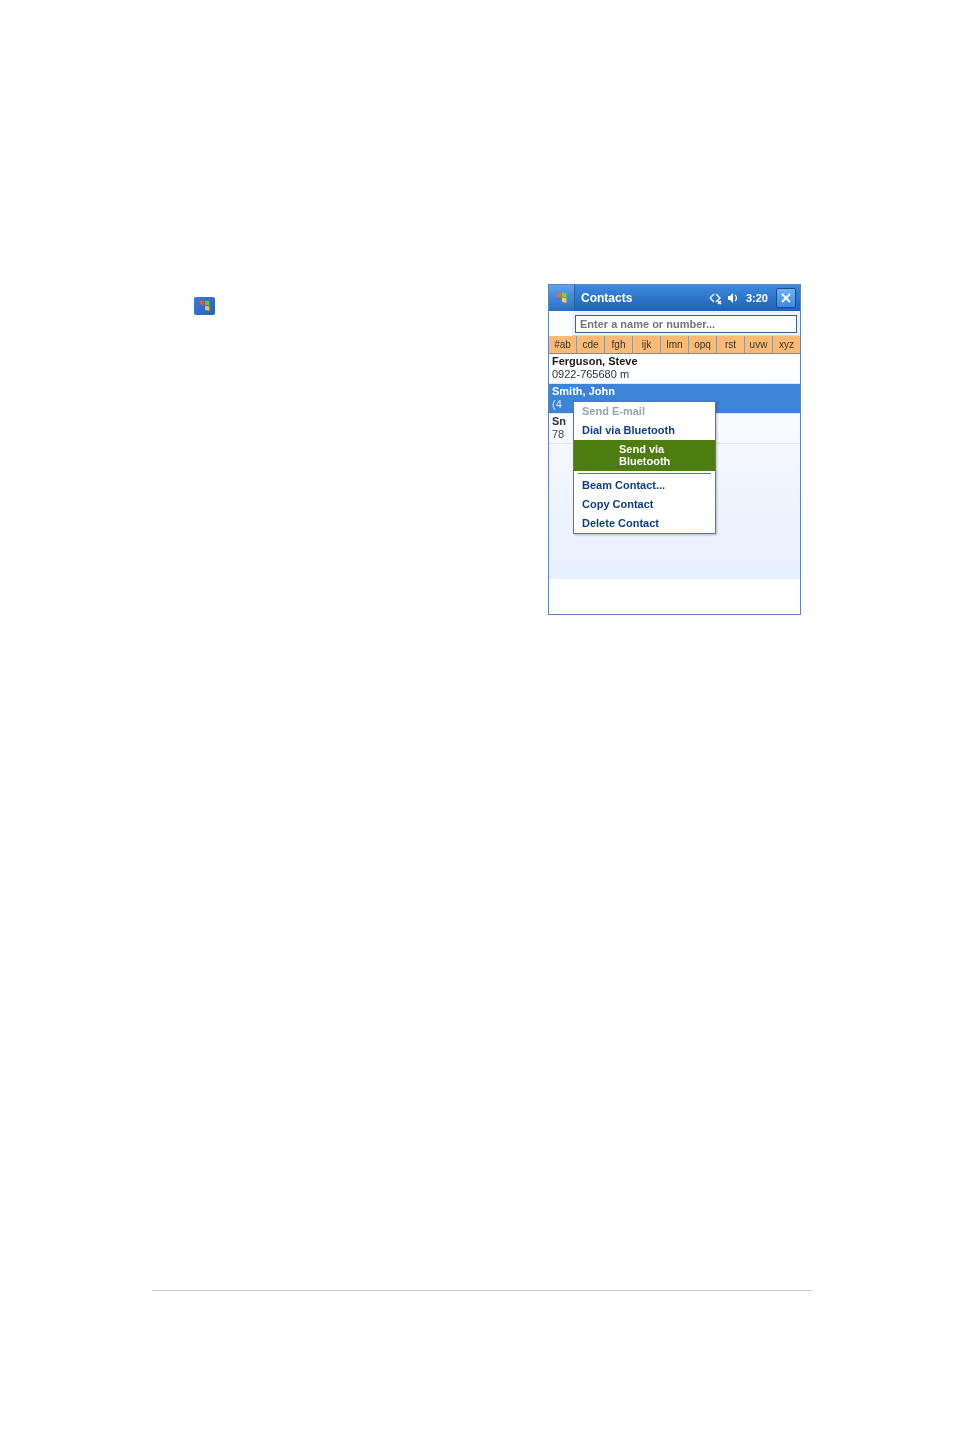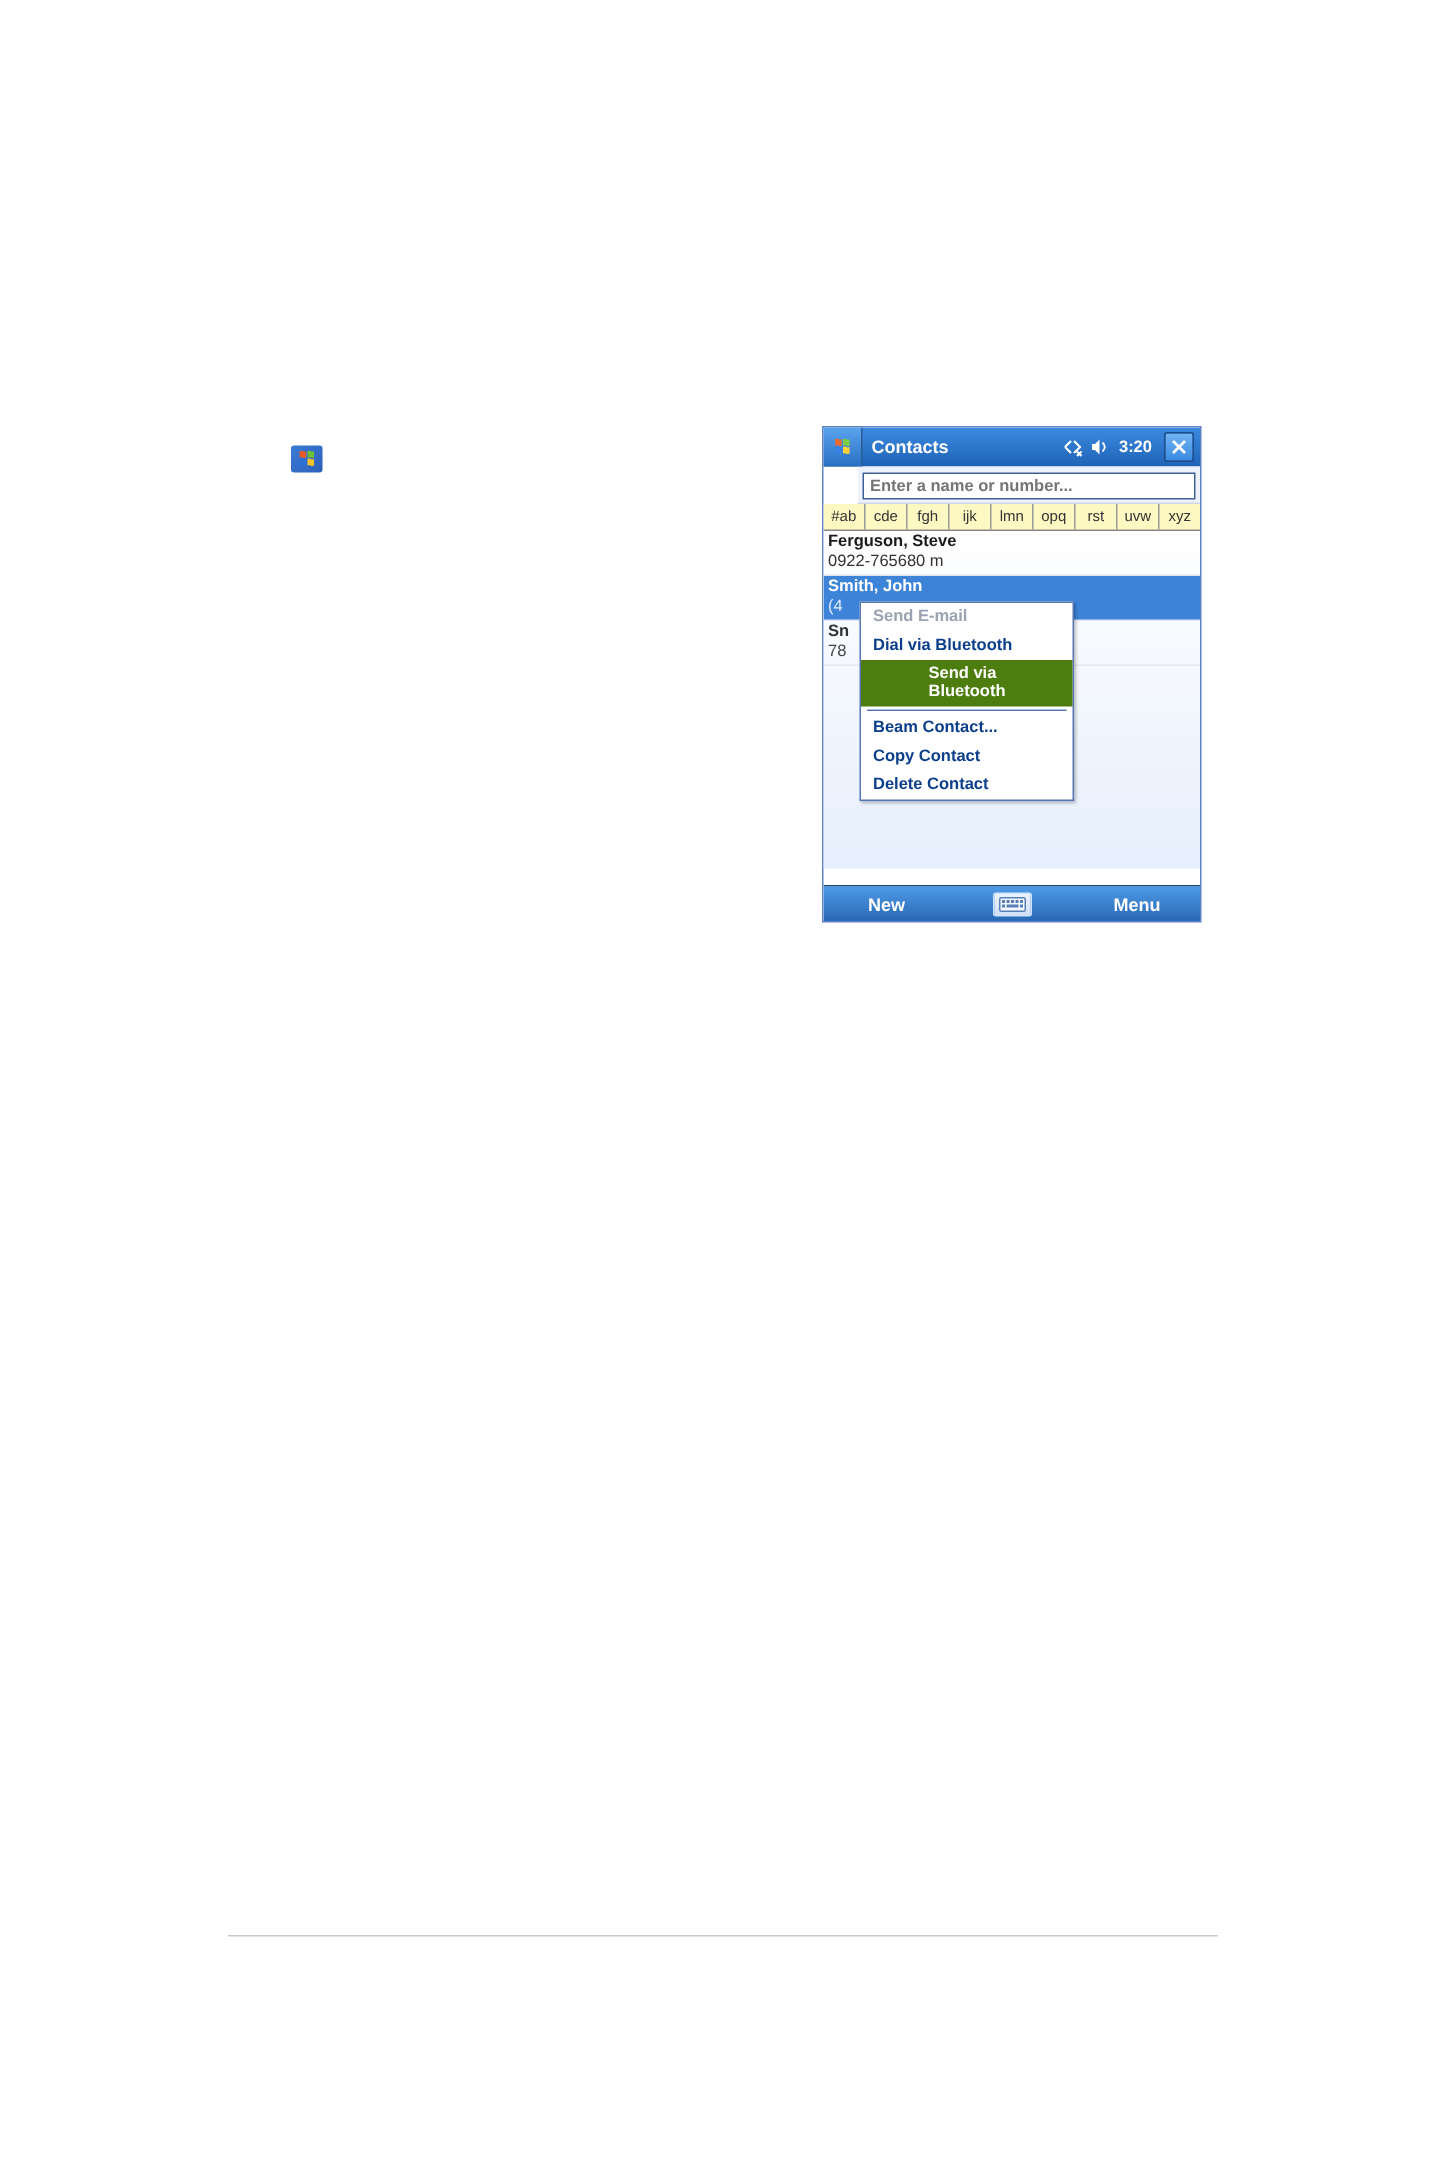--- a/index.html
+++ b/index.html
@@ -48,21 +48,21 @@
     margin-left:2px;
   }
 
   .searchrow { padding: 3px 3px 2px; border-bottom:1px solid #d0d8e8; background:#edf2fb;margin-left:23px;}
   .searchbox {
     width:100%; height:18px; border:1px solid #3d5e96;
     background:#fff; font-size:11px; font-weight:bold; color:#333;
     padding:0 4px;
   }
 
-  .alphabar { display:flex; border-bottom:1px solid #888; height:18px; background:#fef9c3;}
+  .alphabar { display:flex; border-bottom:1px solid #888; height:18px; background:#fdba74;}
   .alphabar .cell {
     flex:1; border-right:1px solid #999; font-size:10px;
     display:flex;align-items:center;justify-content:center;
     color:#333; cursor:pointer;
   }
   .alphabar .cell:last-child{border-right:none;}
 
   .listarea { height: 225px; position: relative; background: linear-gradient(#fff,#e6effc); width:100%; overflow:hidden;}
   .contact { padding:1px 3px 2px; font-size:11px; line-height:13px; border-bottom:1px solid #e0e6f2;}
   .contact .name { font-weight:bold; color:#1a1a1a;}
@@ -190,33 +190,14 @@
       <div class="mi disabled">Send E-mail</div>
       <div class="mi">Dial via Bluetooth</div>
       <div class="mi selected">Send via Bluetooth</div>
       <div class="sep"></div>
       <div class="mi">Beam Contact...</div>
       <div class="mi">Copy Contact</div>
       <div class="mi">Delete Contact</div>
     </div>
   </div>
 
-  <div class="bottombar">
-    <div class="btn">New</div>
-    <div class="kbd">
-      <svg width="18" height="10" viewBox="0 0 18 10">
-        <rect x="0.5" y="0.5" width="17" height="9" rx="1" fill="#f5f9ff" stroke="#5a7fb8"></rect>
-        <g fill="#5a7fb8">
-          <rect x="2" y="2" width="2" height="2"></rect>
-            <rect x="5" y="2" width="2" height="2"></rect>
-            <rect x="8" y="2" width="2" height="2"></rect>
-            <rect x="11" y="2" width="2" height="2"></rect>
-            <rect x="14" y="2" width="2" height="2"></rect>
-          <rect x="2" y="5" width="2" height="2"></rect>
-            <rect x="5" y="5" width="8" height="2"></rect>
-            <rect x="14" y="5" width="2" height="2"></rect>
-        </g>
-      </svg>
-    </div>
-    <div class="btn">Menu</div>
-  </div>
 
 </div>
 
 </body></html>

